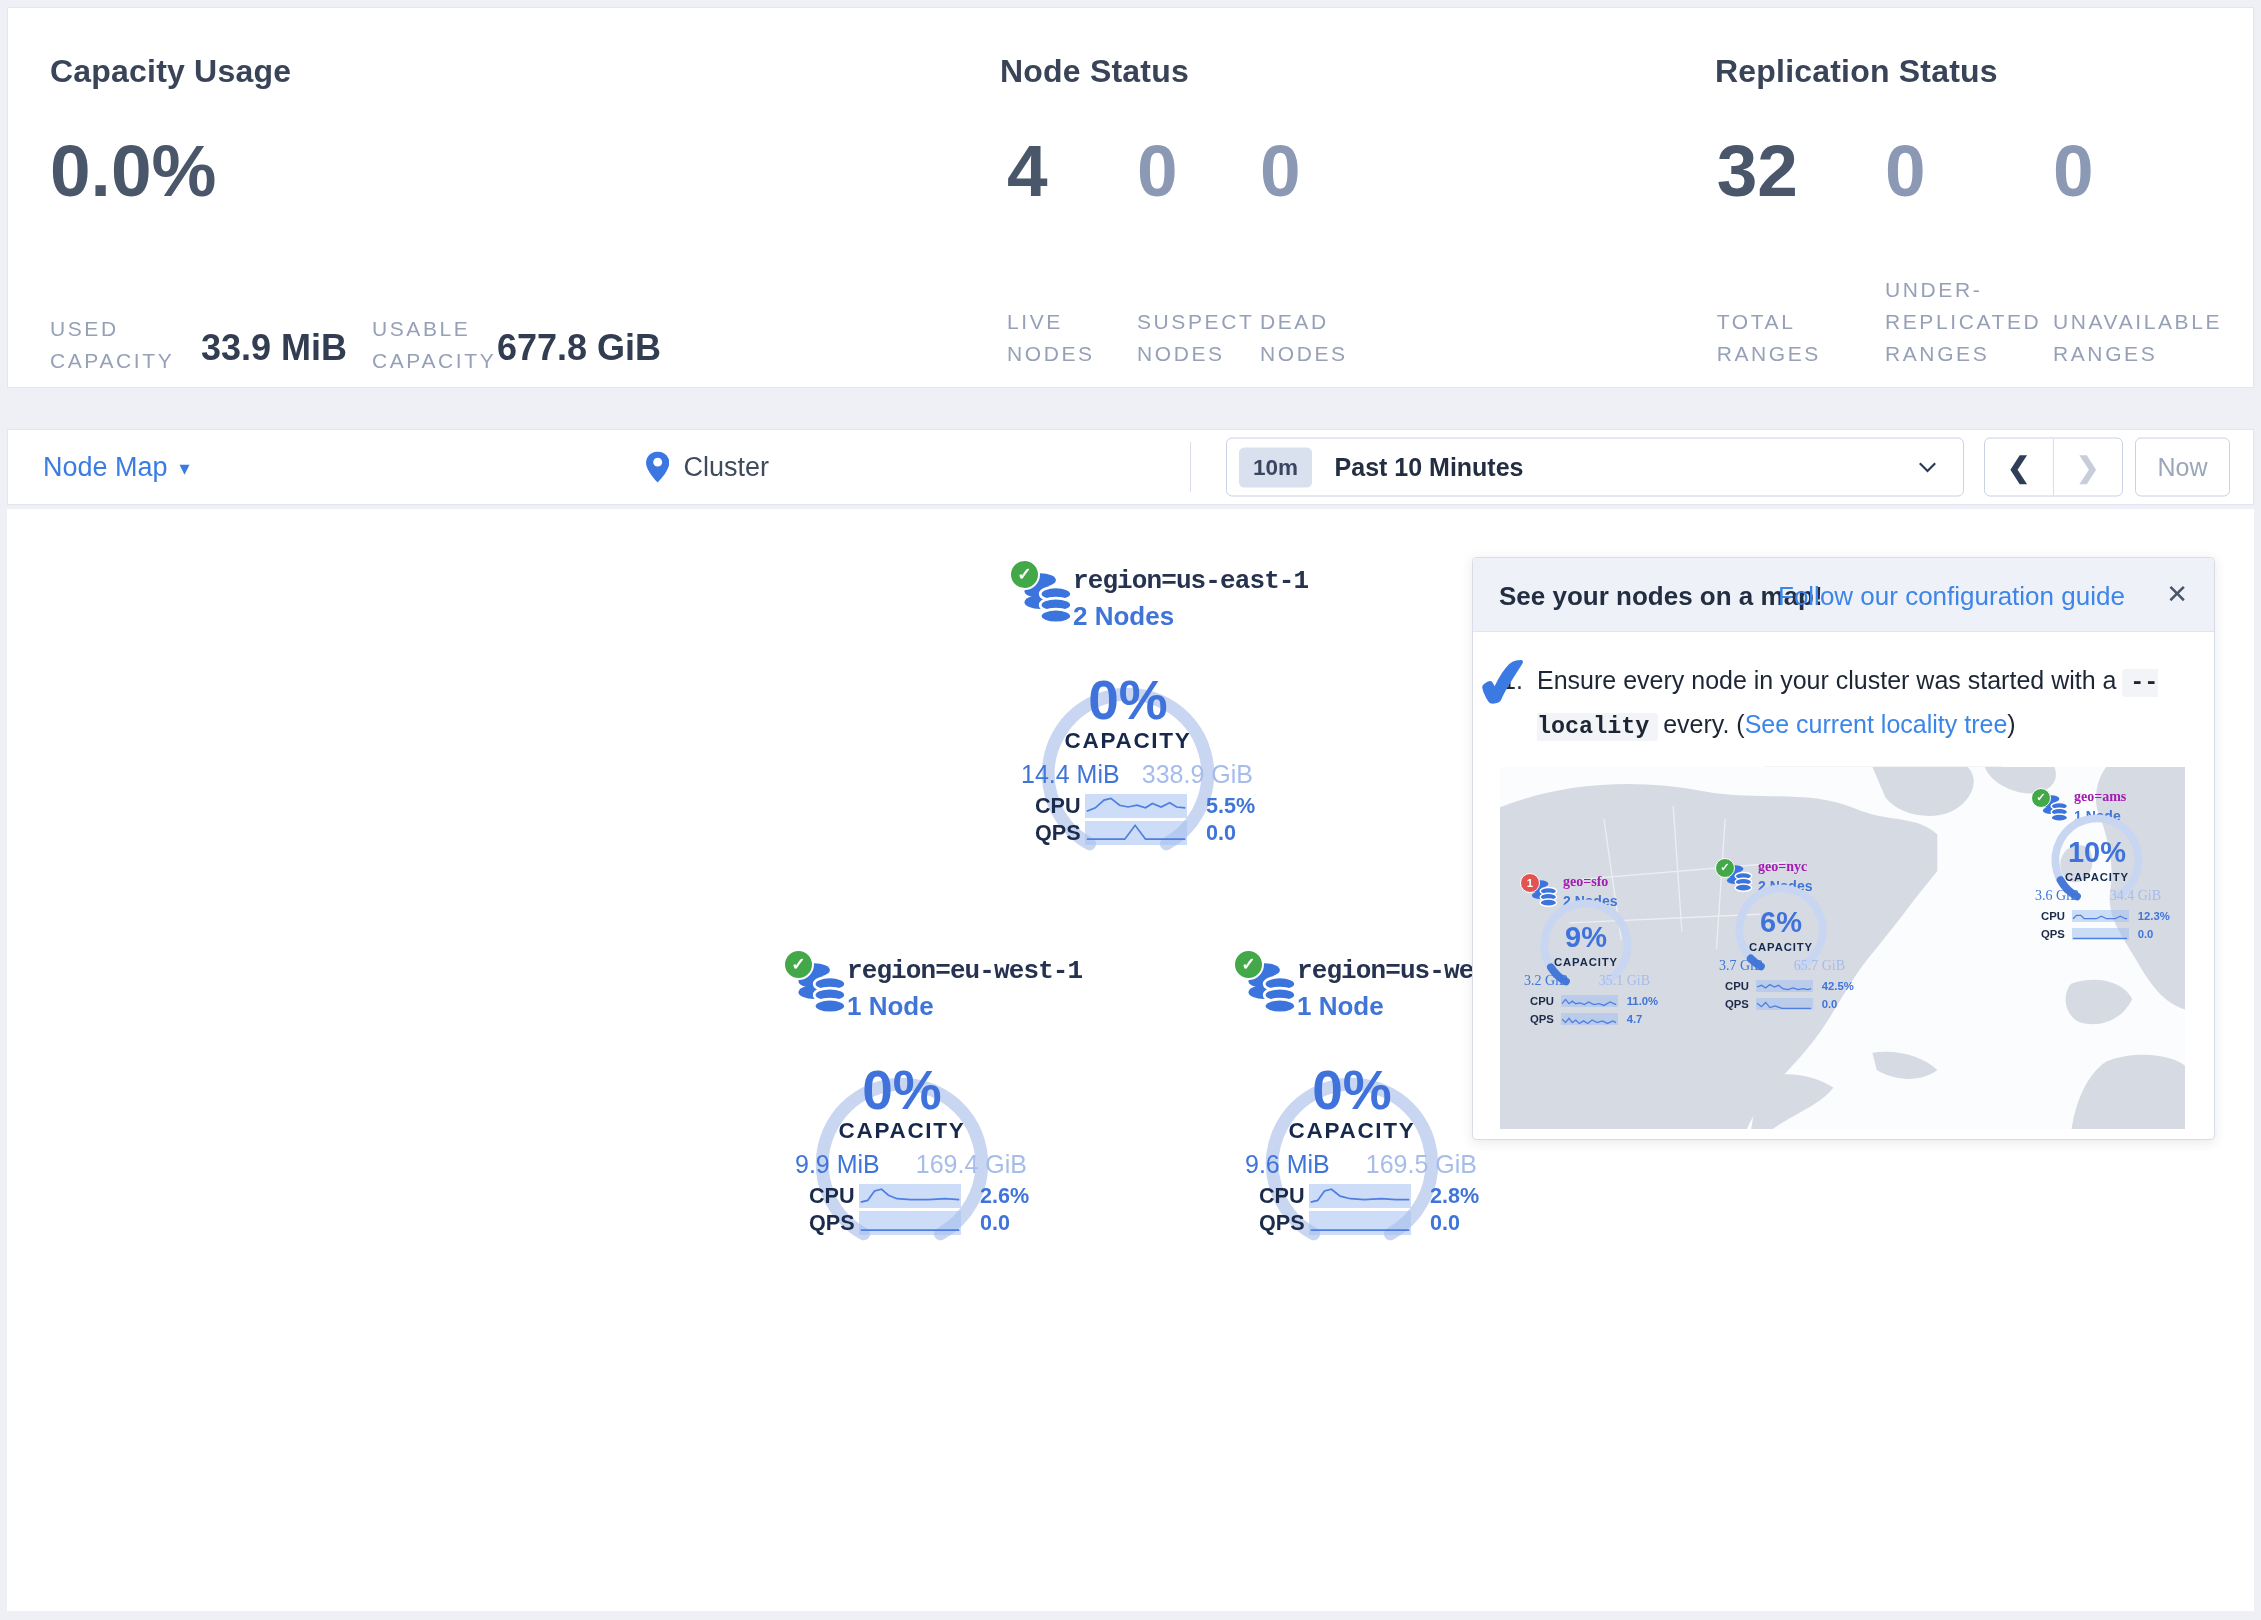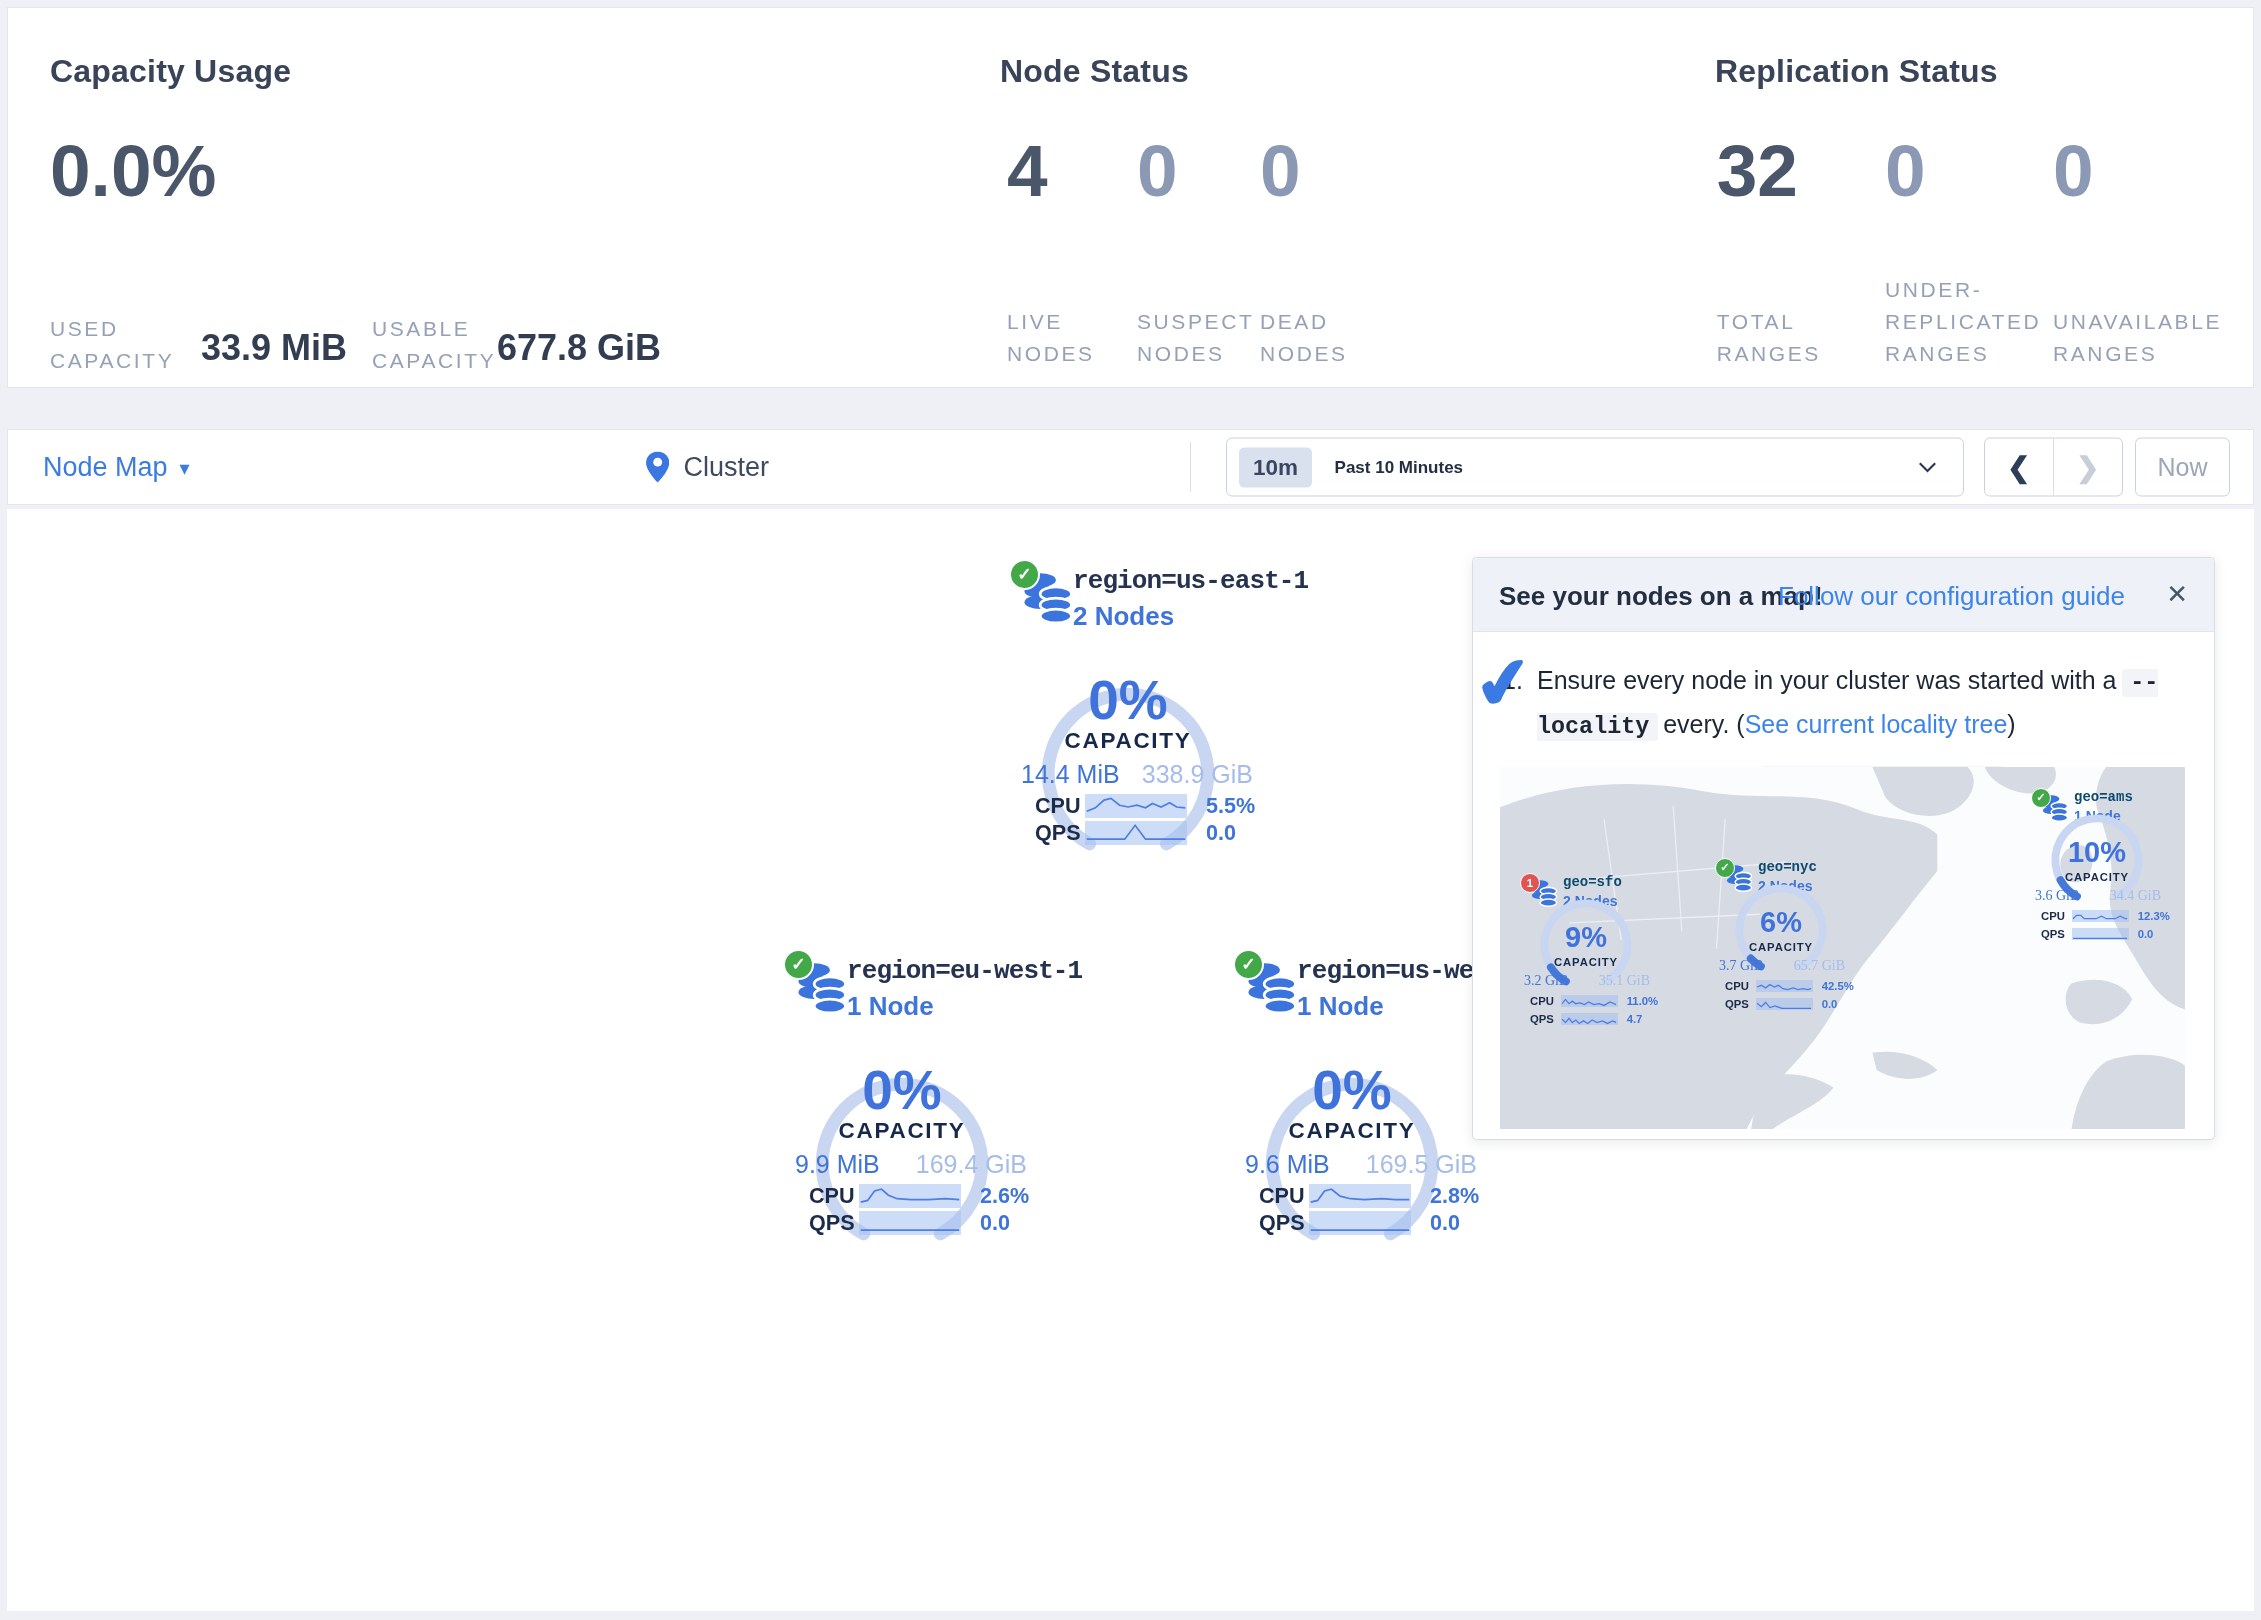--- a/index.html
+++ b/index.html
@@ -34,21 +34,21 @@
 
   
   #toolbar-panel { left:7px; top:429px; width:2247px; height:76px; }
   .vcenter { position:absolute; top:50%; transform:translateY(-50%); }
   #view-selector { left:35px; font-size:27px; color:#3b7ce2; cursor:pointer; display:flex; align-items:center; gap:12px;}
   .caret-down { font-size:20px; color:#3b7ce2; }
   #breadcrumb { left:638px; display:flex; align-items:center; gap:14px; font-size:27px; color:#3f4a5c; }
   .tb-divider { position:absolute; left:1182px; top:12px; bottom:12px; width:0.9px; background:#d9dee8; }
   #time-select { left:1218px; width:738px; height:59px; border:0.9px solid #c9d2e2; border-radius:6px; background:#fff; display:flex; align-items:center; cursor:pointer; }
   .time-badge { margin-left:12px; background:#d9e0ee; border-radius:5.2px; padding:7px 14px; font-size:22.5px; font-weight:bold; color:#3a4660; }
-  .time-text { margin-left:22.5px; font-size:17px; font-weight:bold; color:#242e42; }
+  .time-text { margin-left:22.5px; font-size:25px; font-weight:bold; color:#242e42; }
   .time-caret { position:absolute; right:26px; }
   #arrow-group { left:1976px; width:139px; height:59px; border:0.9px solid #c9d2e2; border-radius:6px; background:#fff; display:flex; }
   .arrow-btn { width:50%; display:flex; align-items:center; justify-content:center; font-size:28px; font-weight:bold; cursor:pointer; }
   .arrow-btn.prev { color:#2e3d58; border-right:0.9px solid #d9dee8; }
   .arrow-btn.next { color:#c7cdd9; }
   #now-button { left:2127px; width:95px; height:59px; border:0.9px solid #c9d2e2; border-radius:6px; background:#fff; font-size:25px; color:#9ba6b8; display:flex; align-items:center; justify-content:center; cursor:pointer; }
 
   
   #main-panel { left:7px; top:509px; width:2247px; height:1102px; border:none; }
 
@@ -86,21 +86,21 @@
   .big-check { position:absolute; left:1.7px; top:85px; font-size:69px; font-weight:bold; color:#3b7ae2; transform:rotate(-8deg); z-index:6; }
 
   
   #mini-map { position:absolute; left:27px; top:209px; width:685px; height:362px; background:#fbfcfe; overflow:hidden; }
   .mini-card { position:absolute; width:208px; height:182px; }
   .mini-badge { position:absolute; width:20px; height:20px; border-radius:50%; border:1.7px solid #fff; color:#fff; font-weight:bold; display:flex; align-items:center; justify-content:center; z-index:3; }
   .mini-badge.ok { background:#43a848; font-size:11.3px; }
   .mini-badge.warn { background:#e25452; font-size:11.3px; }
   .m-badge { left:38px; top:22.5px; }
   .m-icon { position:absolute; left:47px; top:28px; }
-  .m-name { position:absolute; left:81px; top:24px; font-family:Liberation Mono, monospace; font-size:14px; font-weight:bold; color:#0c4a6e; white-space:nowrap; }
+  .m-name { position:absolute; left:81px; top:24px; font-family:Liberation Serif, serif; font-size:14px; font-weight:bold; color:#a21caf; white-space:nowrap; }
   .m-nodes { position:absolute; left:81px; top:43px; font-size:14px; font-weight:bold; color:#3f74d8; text-decoration:none; }
   .m-gauge { position:absolute; left:52px; top:43px; }
   .m-pct { position:absolute; left:0; width:100%; top:71px; text-align:center; font-size:29px; font-weight:bold; color:#3f72da; }
   .m-cap { position:absolute; left:0; width:100%; top:106px; text-align:center; font-size:11.3px; font-weight:bold; color:#16294c; letter-spacing:0.9px; }
   .m-vals { position:absolute; left:42px; top:123px; width:126px; display:flex; justify-content:space-between; font-size:14px;font-family:Liberation Serif, serif; }
   .m-row { position:absolute; left:48px; width:132px; display:grid; grid-template-columns:31px 57px auto; align-items:center; }
   .m-row.cpu { top:145px; } .m-row.qps { top:163px; }
   .m-lbl { font-size:11.3px; font-weight:bold; color:#1c2b4a; }
   .m-spark { width:57px; height:12px; background:rgba(164,193,240,.55); }
   .m-val { font-size:11.3px; font-weight:bold; color:#3f74d8; margin-left:8.7px; }

